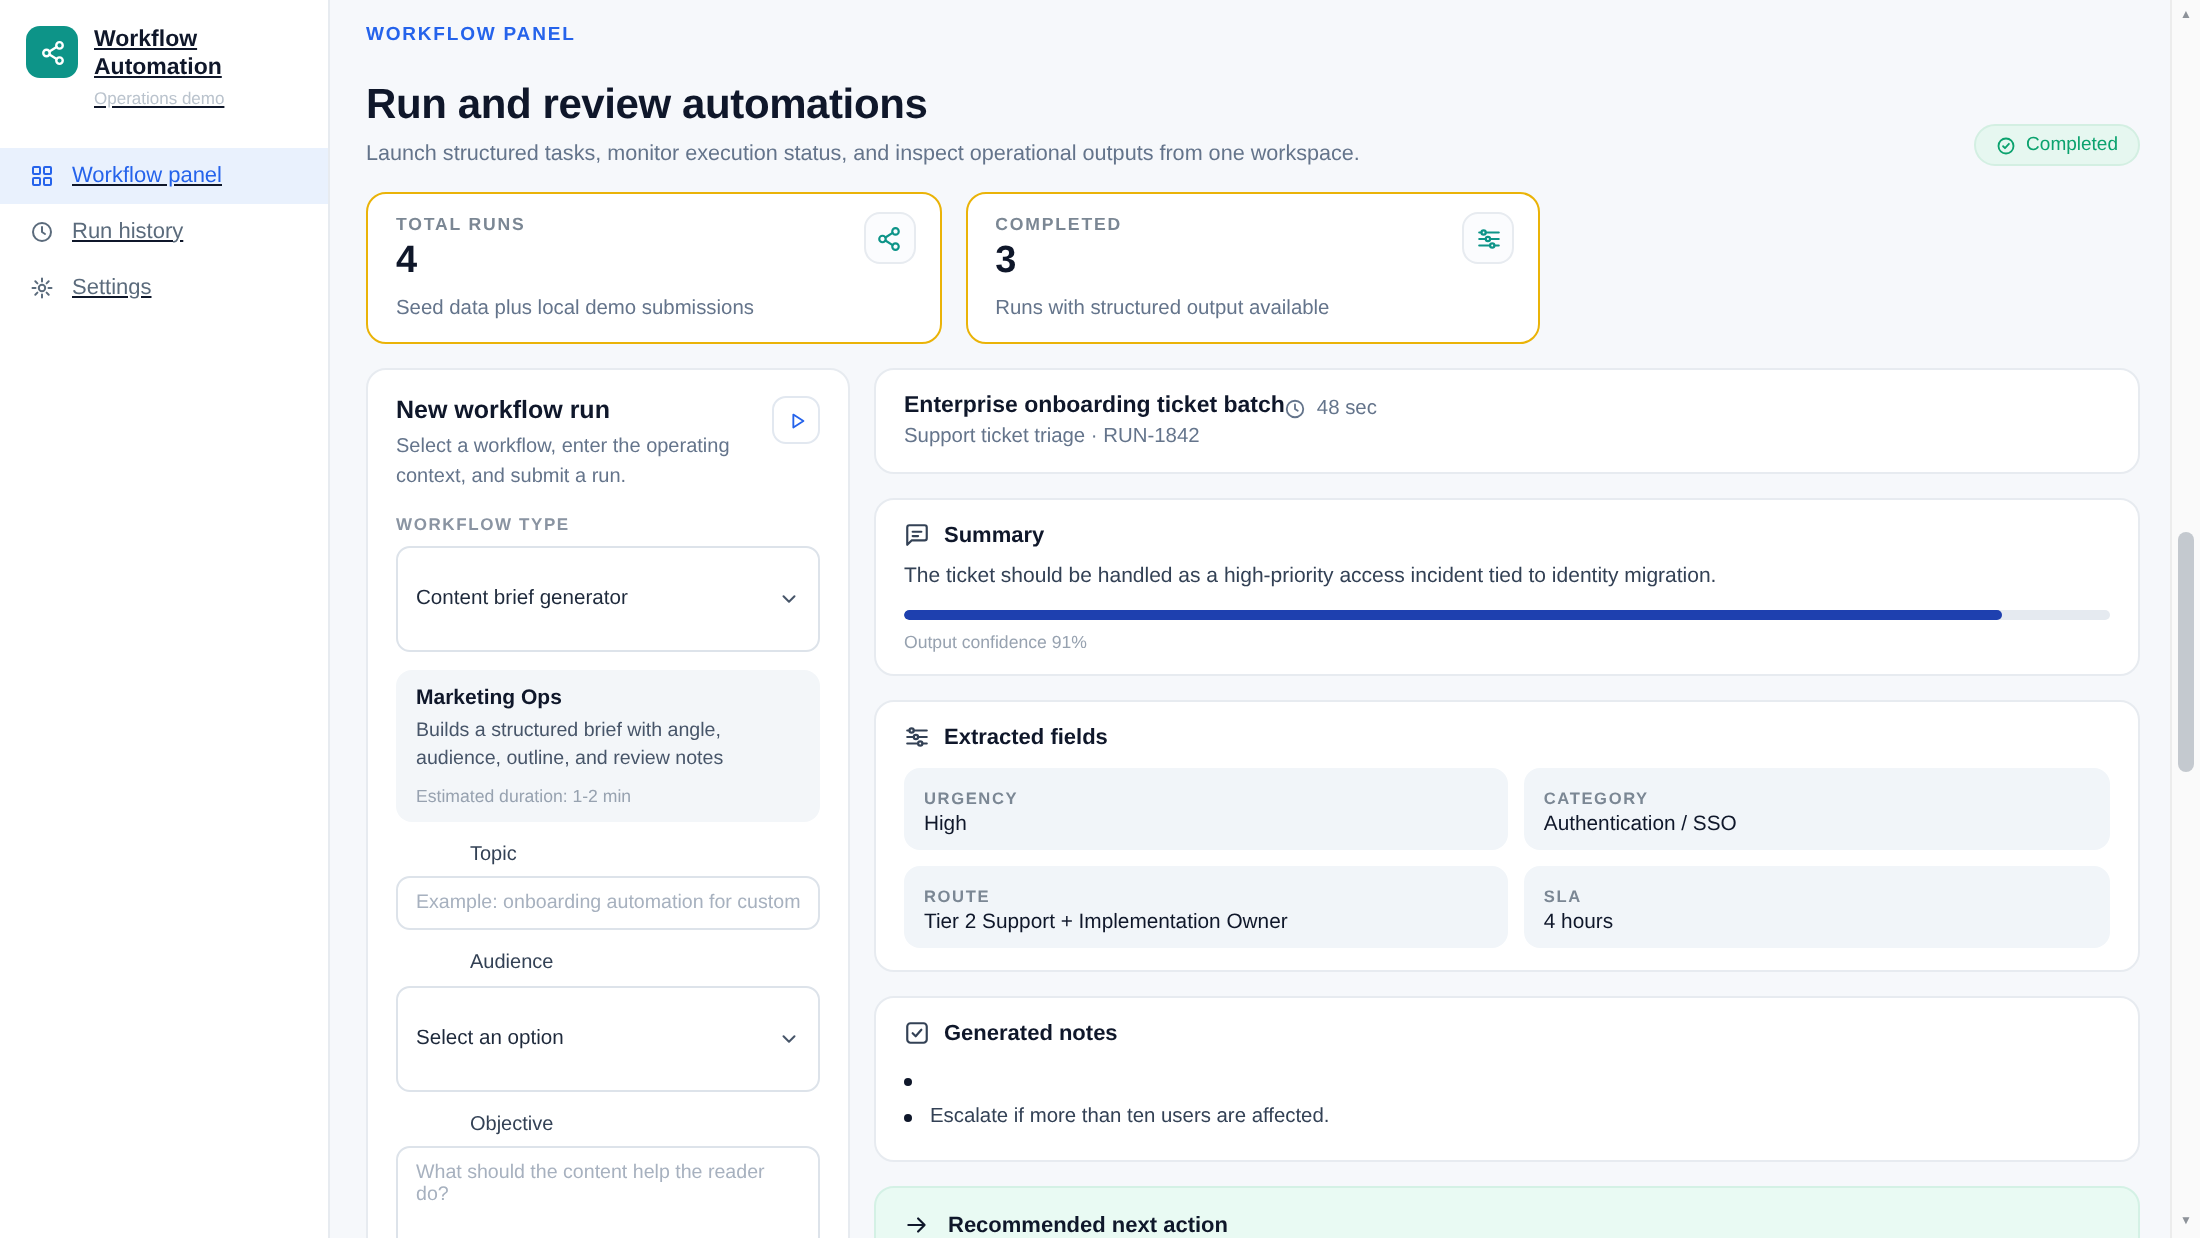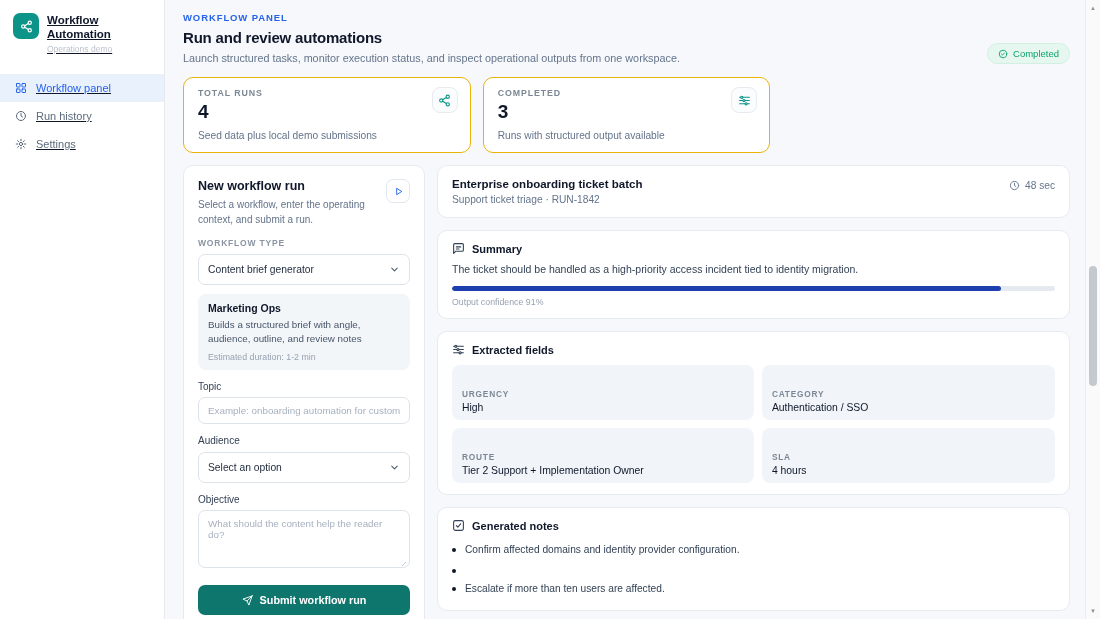--- a/index.html
+++ b/index.html
@@ -30,21 +30,21 @@
     font-size: 11px; color: #5b6b7c; cursor: pointer;
   }
   .nav-item svg { width: 12px; height: 12px; }
   .nav-item.active { background: #e9f1fd; color: #2563eb; }
 
   
   .main { flex: 1; padding: 12px 15px 0 18px; overflow: hidden; }
 
   .page-head { display: flex; justify-content: space-between; align-items: flex-end; }
   .eyebrow { font-size: 9.5px; font-weight: bold; color: #2563eb; letter-spacing: 0.9px; }
-  .page-title { font-size: 15px; font-weight: bold; margin-top: 6px; letter-spacing: -0.2px; }
+  .page-title { font-size: 21px; font-weight: bold; margin-top: 18px; letter-spacing: -0.2px; }
   .page-sub { font-size: 10.8px; color: #64748b; margin-top: 6px; }
   .badge {
     display: inline-flex; align-items: center; gap: 5px; background: #e6f7f0;
     color: #0ba26e; font-size: 9.5px; padding: 4px 10px; border-radius: 999px;
     border: 1px solid #d3efe2; white-space: nowrap;
   }
   .badge svg { width: 10px; height: 10px; }
 
   
   .stats { display: grid; grid-template-columns: repeat(3, 1fr); gap: 12px; margin-top: 13px; }
@@ -72,29 +72,29 @@
   .form-desc { font-size: 10px; color: #64748b; margin-top: 5px; line-height: 1.45; max-width: 172px; }
   .play-btn {
     width: 24px; height: 24px; min-width: 24px; border: 1px solid #e2e8f0; border-radius: 7px;
     display: flex; align-items: center; justify-content: center; color: #2563eb;
     background: #fff; cursor: pointer;
   }
   .play-btn svg { width: 11px; height: 11px; }
   .caps-label { font-size: 8.5px; color: #8a94a2; letter-spacing: 0.8px; font-weight: bold; margin-top: 11px; }
   .select {
     margin-top: 6px; display: flex; align-items: center; justify-content: space-between;
-    border: 1px solid #dde3ea; border-radius: 7px; padding: 9px 9px;
+    border: 1px solid #dde3ea; border-radius: 7px; padding: 20px 9px;
     font-size: 10.3px; color: #1e293b; background: #fff; cursor: pointer; text-align: right;
   }
   .select svg { width: 11px; height: 11px; color: #475569; }
   .info-box { margin-top: 9px; background: #f3f6f9; border-radius: 8px; padding: 8px 10px; }
   .info-name { font-size: 10.5px; font-weight: bold; }
   .info-desc { font-size: 9.8px; color: #475569; margin-top: 4px; line-height: 1.45; }
   .info-dur { font-size: 8.8px; color: #97a2b0; margin-top: 6px; }
-  .field-label { font-size: 10px; color: #334155; margin-top: 11px; }
+  .field-label { font-size: 10px; color: #334155; margin-top: 11px; margin-left: 37px; }
   .input {
     margin-top: 5px; width: 100%; border: 1px solid #dde3ea; border-radius: 7px;
     padding: 7px 9px; font-size: 9.8px; font-family: inherit; color: #0f172a; background: #fff;
   }
   .input::placeholder { color: #a7b1bf; }
   textarea.input { height: 58px; resize: none; }
   .ta-wrap { position: relative; }
   .ta-wrap::after {
     content: ""; position: absolute; right: 4px; bottom: 6px; width: 8px; height: 8px;
     background: repeating-linear-gradient(135deg, transparent 0 2px, #c3ccd6 2px 3px);
@@ -104,35 +104,35 @@
     margin-top: 13px; width: 100%; background: #0f766e; color: #fff; border: none;
     border-radius: 7px; padding: 9px; font-size: 10.8px; font-weight: bold;
     display: flex; align-items: center; justify-content: center; gap: 7px;
     font-family: inherit; cursor: pointer;
   }
   .submit-btn svg { width: 11px; height: 11px; }
 
   
   .right-col { display: flex; flex-direction: column; gap: 12px; }
   .panel { background: #fff; border: 1px solid #e7ebf0; border-radius: 10px; padding: 11px 14px; }
-  .run-card { display: flex; justify-content: space-between; align-items: flex-start; padding: 12px 14px; }
+  .run-card { display: flex; align-items: flex-start; padding: 12px 14px; }
   .run-title { font-size: 11.5px; font-weight: bold; }
   .run-sub { font-size: 10.2px; color: #64748b; margin-top: 4px; }
   .run-time { display: flex; gap: 5px; align-items: center; font-size: 10.2px; color: #64748b; margin-top: 2px; white-space: nowrap; }
   .run-time svg { width: 11px; height: 11px; }
 
   .panel-head { display: flex; align-items: center; gap: 7px; font-size: 11px; font-weight: bold; color: #0f172a; }
   .panel-head svg { width: 13px; height: 13px; color: #334155; }
   .summary-text { font-size: 10.5px; color: #334155; margin-top: 8px; }
   .progress-track { margin-top: 11px; height: 5px; background: #e5eaf0; border-radius: 99px; overflow: hidden; }
   .progress-fill { height: 100%; background: #1e40af; border-radius: 99px; }
   .confidence { font-size: 8.8px; color: #97a2b0; margin-top: 6px; }
 
   .fields-grid { display: grid; grid-template-columns: 1.03fr 1fr; gap: 8px; margin-top: 9px; }
-  .field-box { background: #f1f5f9; border-radius: 8px; padding: 24px 10px 7px; }
+  .field-box { background: #f1f5f9; border-radius: 8px; padding: 10px 10px 7px; }
   .fb-label { font-size: 8.3px; color: #7b8794; letter-spacing: 0.8px; font-weight: bold; }
   .fb-value { font-size: 10.4px; color: #0f172a; margin-top: 3px; }
 
   .notes-list { margin-top: 7px; list-style: none; }
   .notes-list li { display: flex; gap: 9px; font-size: 10.2px; color: #334155; padding: 5px 0; align-items: flex-start; }
   .bullet { width: 4px; height: 4px; min-width: 4px; border-radius: 50%; background: #0f172a; margin-top: 4px; }
 
   .next-card { background: #e9faf3; border: 1px solid #d4f1e5; border-radius: 10px; padding: 12px 14px; }
   .next-head { display: flex; align-items: center; gap: 9px; font-size: 11px; font-weight: bold; }
   .next-head svg { width: 13px; height: 13px; color: #0f172a; }
@@ -358,24 +358,20 @@
           <div class="panel-head">
             <svg viewBox="0 0 24 24" fill="none" stroke="currentColor" stroke-width="2" stroke-linecap="round" stroke-linejoin="round">
               <rect x="3" y="3" width="18" height="18" rx="3"></rect>
                 <path d="M8 12.2l2.8 2.8L16 9"></path>
             </svg>
             <span>Generated notes</span>
           </div>
           <ul class="notes-list">
             <li>
               <span class="bullet"></span>
-              <span>Confirm affected domains and identity provider configuration.</span>
-            </li>
-            <li>
-              <span class="bullet"></span>
             </li>
             <li>
               <span class="bullet"></span>
               <span>Escalate if more than ten users are affected.</span>
             </li>
           </ul>
         </section>
 
         <section class="next-card">
           <div class="next-head">

